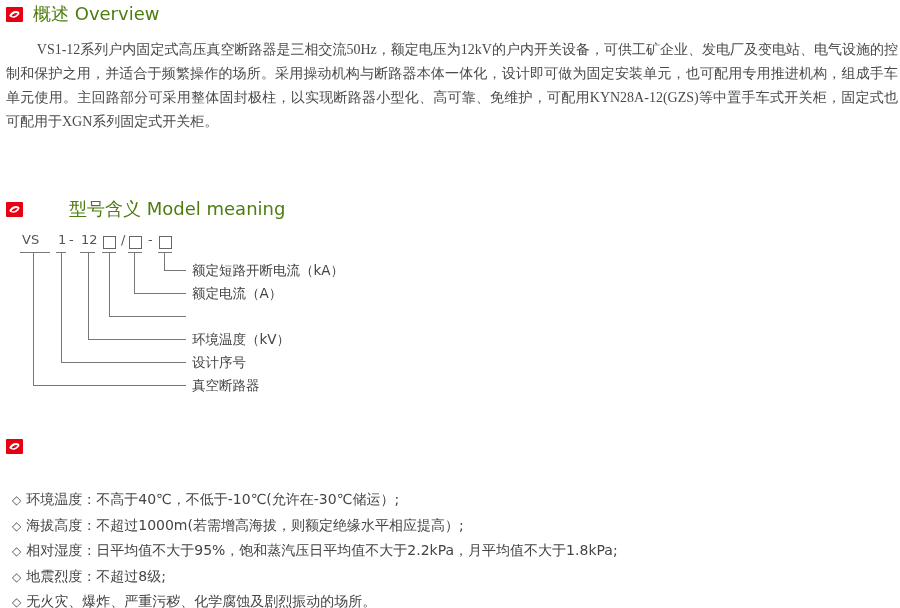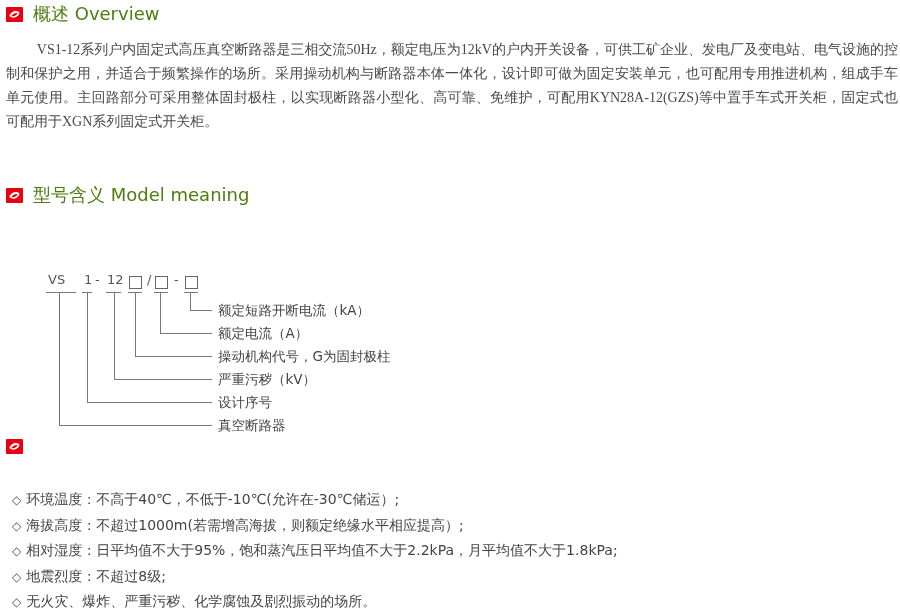--- a/index.html
+++ b/index.html
@@ -4,21 +4,21 @@
 <style>
   html, body { margin: 0; padding: 0; background: #ffffff; }
   body { width: 900px; height: 608px; position: relative; overflow: hidden;
          font-family: "DejaVu Sans", "Liberation Sans", sans-serif; color: #333; }
   .heading { position: absolute; left: 6px; display: flex; align-items: center; height: 28px; }
   .heading .icon { width: 17px; height: 15px; background: #e60012; border-radius: 1px; margin-right: 10px; position: relative; display: inline-block; }
   .heading .icon svg { position: absolute; left: 0; top: 0; }
   .heading .title { color: #4d7c0f; font-size: 18px; font-family: "DejaVu Sans", sans-serif; letter-spacing: 0px; white-space: nowrap; }
   .para { position: absolute; left: 6px; width: 892px; font-size: 14px; line-height: 24px; color: #4a4a4a; }
   .para p { margin: 0; text-indent: 2.2em; text-align: justify; }
-  .diagram { position: absolute; left: 44px; top: 228px; width: 400px; height: 170px; margin-top: 40px; }
+  .diagram { position: absolute; left: 18px; top: 228px; width: 400px; height: 170px; }
   .code-item { position: absolute; top: 4px; font-size: 13px; color: #555; text-align: center; }
   .code-item.box { width: 11px; height: 11px; border: 1px solid #666; top: 8px; }
   .dline { position: absolute; background: #777; }
   .dlabel { position: absolute; font-size: 13.5px; color: #444; white-space: nowrap; line-height: 18px; }
   .env-list { position: absolute; left: 4px; top: 479px; margin: 8px; padding: 0; list-style: none; }
   .env-list li { font-size: 14px; color: #444; line-height: 24.6px; white-space: nowrap; }
   .env-list .diamond { display: inline-block; margin-right: 5px; color: #555; font-size: 12px; }
 </style>
 </head>
 <body>
@@ -30,21 +30,21 @@
         <path d="M4 9 Q9 12 13 6" stroke="#fff" stroke-width="1.4" fill="none"></path>
       </svg>
   </span>
   <span class="title">概述 Overview</span>
 </div>
 
 <div class="para" style="top:38px;font-family:Liberation Serif, serif;">
   <p>VS1-12系列户内固定式高压真空断路器是三相交流50Hz，额定电压为12kV的户内开关设备，可供工矿企业、发电厂及变电站、电气设施的控制和保护之用，并适合于频繁操作的场所。采用操动机构与断路器本体一体化，设计即可做为固定安装单元，也可配用专用推进机构，组成手车单元使用。主回路部分可采用整体固封极柱，以实现断路器小型化、高可靠、免维护，可配用KYN28A-12(GZS)等中置手车式开关柜，固定式也可配用于XGN系列固定式开关柜。</p>
 </div>
 
-<div class="heading" style="top:181px;">
+<div class="heading" style="top:195px;gap:36px;">
   <span class="icon">
     <svg width="17" height="15" viewBox="0 0 17 15">
         <path d="M4 9 Q8 3 13 6" stroke="#fff" stroke-width="2" fill="none"></path>
         <path d="M4 9 Q9 12 13 6" stroke="#fff" stroke-width="1.4" fill="none"></path>
       </svg>
   </span>
   <span class="title">型号含义 Model meaning</span>
 </div>
 
 <div class="diagram">
@@ -75,22 +75,21 @@
 
   <div class="dline" style="left:146px; top:42px; width:22px; height:1px;"></div>
   <div class="dline" style="left:116px; top:65px; width:52px; height:1px;"></div>
   <div class="dline" style="left:91px; top:88px; width:77px; height:1px;"></div>
   <div class="dline" style="left:70px; top:111px; width:98px; height:1px;"></div>
   <div class="dline" style="left:43px; top:134px; width:125px; height:1px;"></div>
   <div class="dline" style="left:15px; top:157px; width:153px; height:1px;"></div>
 
   <span class="dlabel" style="left:174px; top:33px;">额定短路开断电流（kA）</span>
   <span class="dlabel" style="left:174px; top:56px;">额定电流（A）</span>
-  <span class="dlabel" style="left:174px; top:79px;">操动机构代号，G为固封极柱</span>
-  <span class="dlabel" style="left:174px; top:102px;">严重污秽（kV）</span>
+  <span class="dlabel" style="left:174px; top:102px;">环境温度（kV）</span>
   <span class="dlabel" style="left:174px; top:125px;">设计序号</span>
   <span class="dlabel" style="left:174px; top:148px;">真空断路器</span>
 </div>
 
 <div class="heading" style="top:432px;">
   <span class="icon">
     <svg width="17" height="15" viewBox="0 0 17 15">
         <path d="M4 9 Q8 3 13 6" stroke="#fff" stroke-width="2" fill="none"></path>
         <path d="M4 9 Q9 12 13 6" stroke="#fff" stroke-width="1.4" fill="none"></path>
       </svg>

